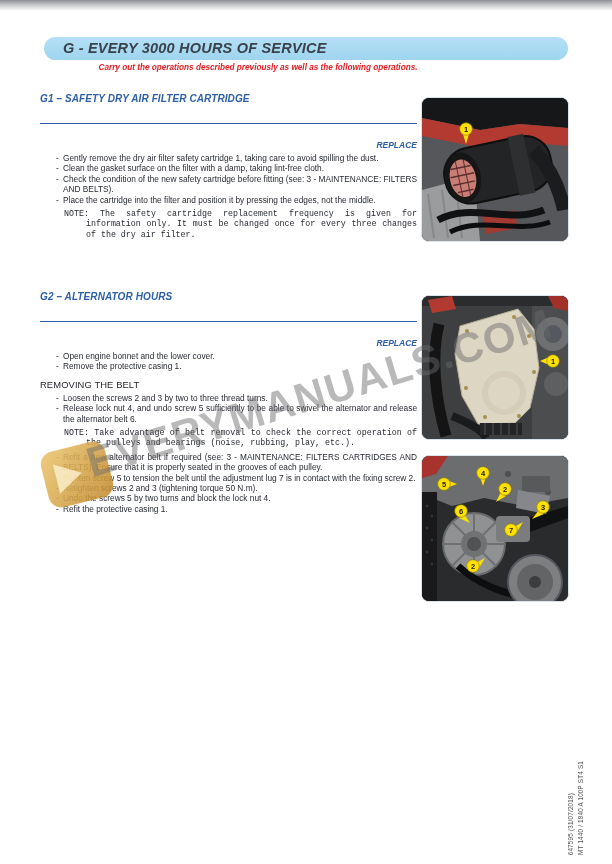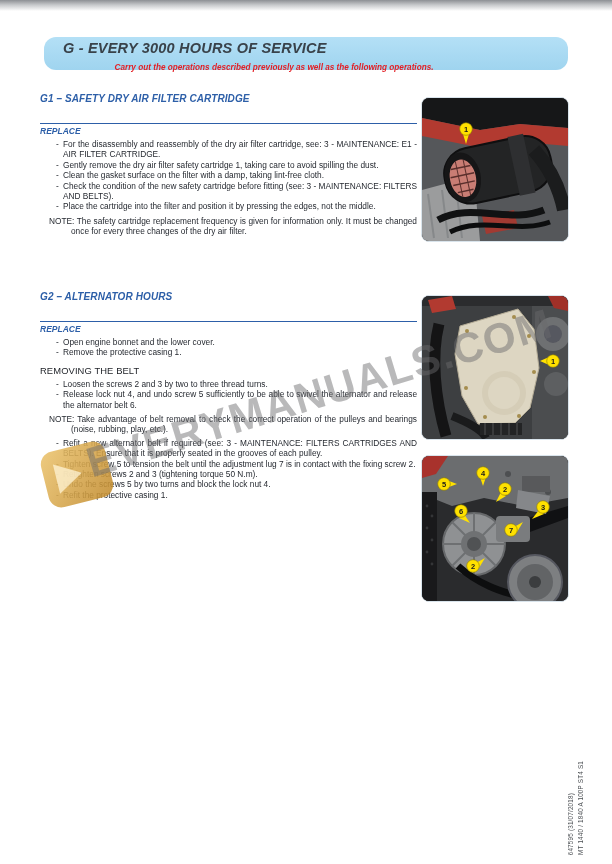--- a/index.html
+++ b/index.html
@@ -8,53 +8,53 @@
     background:#ffffff; overflow:hidden;
     font-family:"Liberation Sans", sans-serif;
     -webkit-font-smoothing:antialiased;
   }
   .scan-edge {
     position:absolute; left:0; top:0; width:612px; height:11px;
     background:linear-gradient(180deg,#8d9094 0%, #c7c9cb 45%, rgba(255,255,255,0) 100%);
   }
   
   .header-band {
-    position:absolute; left:44px; top:37px; width:524px; height:33px;
+    position:absolute; left:44px; top:37px; width:524px; height:23px;
     background:linear-gradient(180deg,#b4e0f6,#9fd4ef);
     border-radius:12px;
   }
   .header-band .title {
     font-size:14.5px; font-weight:bold; font-style:italic; color:#39424a;
     line-height:23px; padding-left:19px; letter-spacing:0.2px;
   }
   .notice {
-    position:absolute; left:16px; top:63px; width:516px; text-align:center;
+    position:absolute; left:0; top:63px; width:516px; text-align:center;
     font-size:8.2px; font-weight:bold; font-style:italic; color:#e31e24;
   }
   
   .section { position:absolute; left:40px; width:377px; color:#262a31; }
   #sec-g1 { top:93px; }
   #sec-g2 { top:291px; }
   .sec-title {
     font-size:10px; font-weight:bold; font-style:italic; color:#2d5fa8;
     border-bottom:1.5px solid #2d5fa8; padding-bottom:19px; letter-spacing:0.1px;
   }
   .replace {
-    font-size:8.5px; font-weight:bold; font-style:italic;
-    color:#2d5fa8; margin-top:2px;
+    text-align:right; font-size:8.5px; font-weight:bold; font-style:italic;
+    color:#2d5fa8; margin-top:16px;
   }
   ul.instructions { margin:3px 0 0 16px; padding:0; list-style:none; }
   ul.instructions li {
     position:relative; font-size:8.3px; line-height:10.4px;
     padding-left:7px; text-align:justify;
   }
   ul.instructions li::before { content:"-"; position:absolute; left:0; top:0; }
   p.note {
-    margin:4px 0 0 9px; padding-left:22px; text-indent:-22px;
-    font-size:8.3px; line-height:10.4px; text-align:justify;
+    margin:4px 0 0 24px; padding-left:22px; text-indent:-22px;
+    font-size:8.3px; line-height:10.4px; text-align:justify;font-family:Liberation Mono, monospace;
   }
   .subhead {
     margin-top:7px; font-size:9.4px; font-weight:normal; color:#1d2026;
     letter-spacing:0.1px;
   }
   
   .figure {
     position:absolute; left:421px; width:146px; border-radius:8px;
     overflow:hidden; border:1px solid #d9e4ec; background:#444; z-index:10;
   }
@@ -105,21 +105,20 @@
   <div class="header-band">
     <div class="title">G - EVERY 3000 HOURS OF SERVICE</div>
   </div>
 
   <div class="notice">Carry out the operations described previously as well as the following operations.</div>
 
   <div class="section" id="sec-g1">
     <div class="sec-title">G1 – SAFETY DRY AIR FILTER CARTRIDGE</div>
     <div class="replace">REPLACE</div>
     <ul class="instructions">
-      <li>For the disassembly and reassembly of the dry air filter cartridge, see: 3 - MAINTENANCE: E1 - AIR FILTER CARTRIDGE.</li>
       <li>Gently remove the dry air filter safety cartridge 1, taking care to avoid spilling the dust.</li>
       <li>Clean the gasket surface on the filter with a damp, taking lint-free cloth.</li>
       <li>Check the condition of the new safety cartridge before fitting (see: 3 - MAINTENANCE: FILTERS AND BELTS).</li>
       <li>Place the cartridge into the filter and position it by pressing the edges, not the middle.</li>
     </ul>
     <p class="note">NOTE: The safety cartridge replacement frequency is given for information only. It must be changed once for every three changes of the dry air filter.</p>
   </div>
 
   <div class="section" id="sec-g2">
     <div class="sec-title">G2 – ALTERNATOR HOURS</div>

